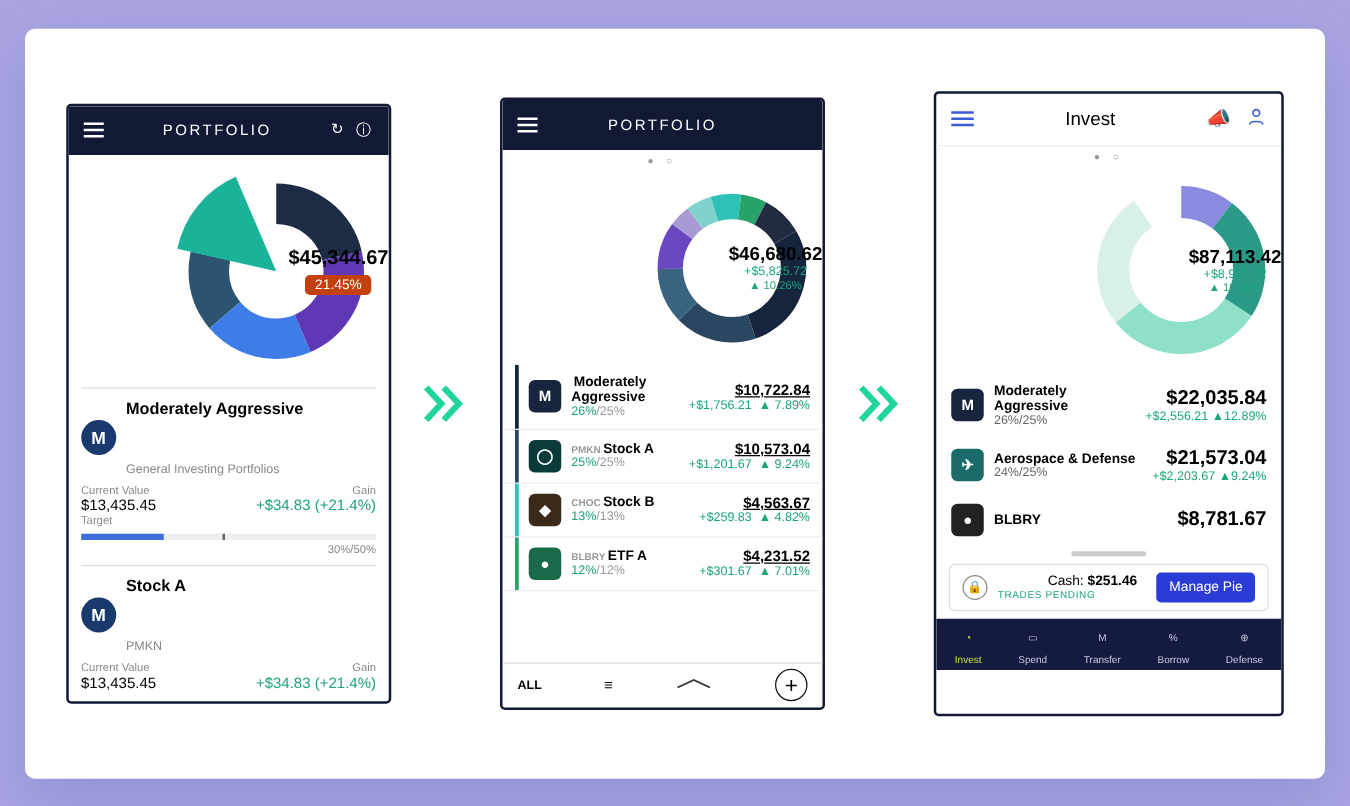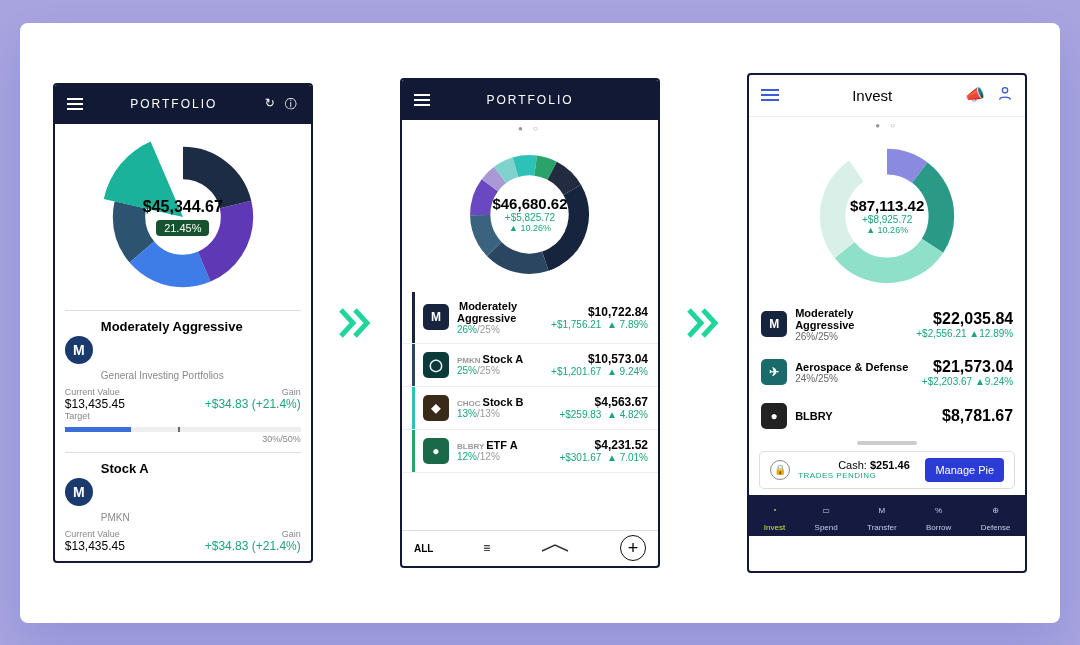--- a/index.html
+++ b/index.html
@@ -11,24 +11,24 @@
   .p3 { width: 280px; height: 500px; }
   .arrows { display: flex; flex-direction: row; gap: -10px; }
   .arrows svg { width: 22px; height: 30px; }
 
   
   .hdr { background: #111934; color: #fff; height: 40px; display: flex; align-items: center; justify-content: space-between; padding: 0 12px; font-size: 12px; letter-spacing: 2px; }
   .hdr .mid { flex:1; text-align:center; }
   .hdr .icons { display:flex; gap:8px; }
   .hamb { width:16px; display:flex; flex-direction:column; gap:3px; }
   .hamb span { height:2px; background:#fff; }
-  .donut-wrap { position:relative; display:flex; align-items:center; justify-content:center; }
+  .donut-wrap { position:relative; display:flex; align-items:center; justify-content:flex-end; }
   .donut-center { position:absolute; text-align:center; }
   .dc-val { font-weight:600; }
-  .badge { background:#14532d; color:#fff; border-radius:4px; padding:2px 8px; font-size:11px; display:inline-block; margin-top:4px; }
+  .badge { background:#c2410c; color:#fff; border-radius:4px; padding:2px 8px; font-size:11px; display:inline-block; margin-top:4px; }
   .list1 { padding: 0 10px; }
   .card1 { border-top:1px solid #ddd; padding:8px 0; }
   .row { display:flex; align-items:center; gap:8px; }
   .micon { width:28px; height:28px; border-radius:50%; background:#1a3a6e; color:#fff; display:flex; align-items:center; justify-content:center; font-size:14px; font-weight:700; }
   .title1 { font-size:13px; font-weight:700; }
   .sub1 { font-size:10px; color:#888;margin-top:36px; }
   .lblrow { display:flex; justify-content:space-between; font-size:9px; color:#888; margin-top:6px; }
   .valrow { display:flex; justify-content:space-between; font-size:12px; }
   .gain { color:#1aa57a; }
   .targetbar { height:5px; background:#eee; position:relative; margin:6px 0 2px; }
@@ -42,21 +42,21 @@
   .dc2-g1 { font-size:10px; color:#1aa57a; }
   .dc2-g2 { font-size:9px; color:#1aa57a; }
   .list2 { flex:1; overflow:hidden; }
   .item2 { display:flex; align-items:center; padding:8px 10px; border-bottom:1px solid #eee; gap:8px; position:relative; }
   .item2 .bar { width:3px; align-self:stretch; margin:-8px 0; }
   .sqicon { width:26px; height:26px; border-radius:5px; display:flex; align-items:center; justify-content:center; color:#fff; font-size:12px; font-weight:700; }
   .item2 .mid2 { flex:1; }
   .item2 .t { font-size:11px; font-weight:600; }
   .item2 .pct { font-size:10px; }
   .item2 .r { text-align:right; }
-  .item2 .rv { font-size:12px; font-weight:700; }
+  .item2 .rv { font-size:12px; font-weight:700;text-decoration:underline; }
   .item2 .rg { font-size:10px; color:#1aa57a; }
   .tick { font-size:8px; color:#999; margin-right:2px; }
   .btmbar2 { height:36px; border-top:1px solid #ddd; display:flex; align-items:center; justify-content:space-between; padding:0 12px; }
   .plus { width:26px; height:26px; border:1.5px solid #111; border-radius:50%; display:flex; align-items:center; justify-content:center; font-size:18px; }
 
   
   .hdr3 { height:42px; display:flex; align-items:center; justify-content:space-between; padding:0 12px; border-bottom:1px solid #eee; }
   .hdr3 .t3 { font-size:15px; font-weight:500; }
   .hamb3 { width:18px; display:flex; flex-direction:column; gap:3px; }
   .hamb3 span { height:2px; background:#3b5bd9; }

